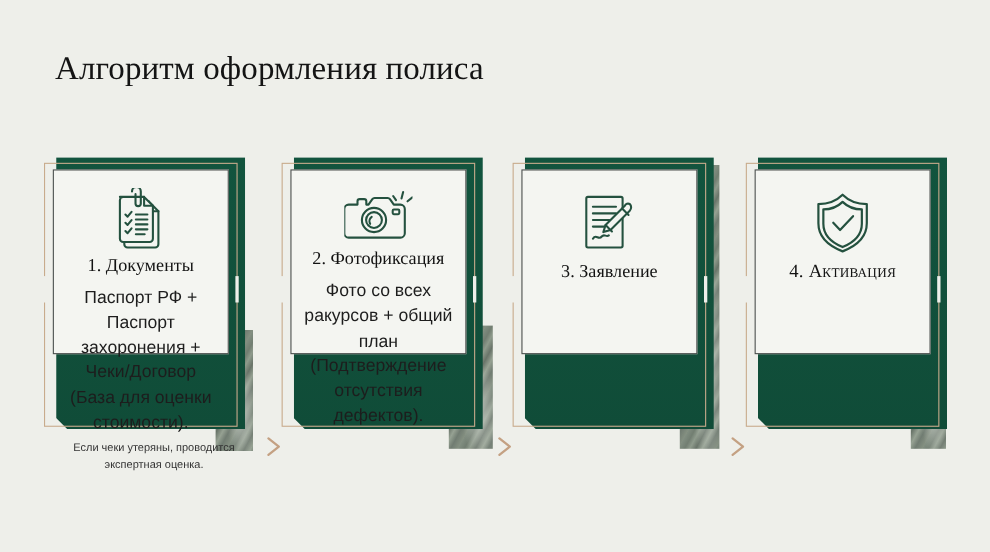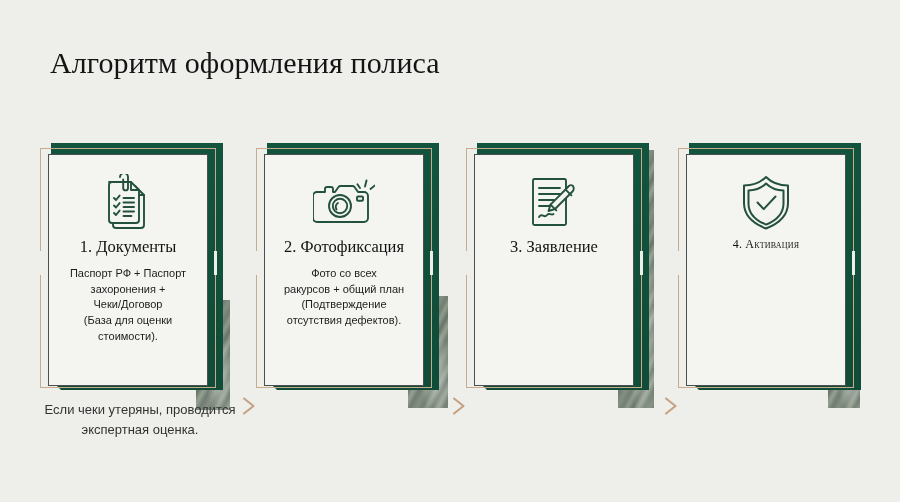--- a/index.html
+++ b/index.html
@@ -106,21 +106,21 @@
   }
   .gold-frame::before { left: -2.4px; }
   .gold-frame::after  { right: -2.4px; }
 
   
   .card {
     position: absolute;
     left: 8px;
     top: 14px;
     width: 160px;
-    height: 232px;
+    height: 168px;
     background: #f4f5f1;
     border: 1.3px solid #4a4f4d;
     display: flex;
     flex-direction: column;
     align-items: center;
     padding: 16px 9px 10px;
     text-align: center;
   }
 
   .icon-slot {
@@ -135,27 +135,27 @@
     font-family: "Liberation Serif", "DejaVu Serif", serif;
     font-size: 16.5px;
     font-weight: 400;
     color: #121212;
     line-height: 1.2;
     margin-bottom: 9px;
     white-space: nowrap;
   }
   .step-heading.smallcaps {
     font-variant: small-caps;
-    font-size: 12px;
+    font-size: 17px;
     letter-spacing: 0.2px;
   }
 
   .step-body {
     font-family: "Liberation Sans", sans-serif;
-    font-size: 11px;
+    font-size: 16px;
     line-height: 1.43;
     color: #1d1d1d;
     white-space: pre-line;
   }
 
   
   .arrow {
     position: absolute;
     top: 255px;
     width: 50px;
@@ -167,21 +167,21 @@
   .arrow.a3 { left: 632px; }
 
   
   .footnote {
     position: absolute;
     left: 40px;
     top: 400px;
     width: 200px;
     text-align: center;
     font-family: "Liberation Sans", sans-serif;
-    font-size: 13px;
+    font-size: 10px;
     line-height: 1.5;
     color: #333333;
     white-space: pre-line;
     z-index: 5;
   }
 </style>
 </head>
 <body>
 
 <div class="bg-texture">

